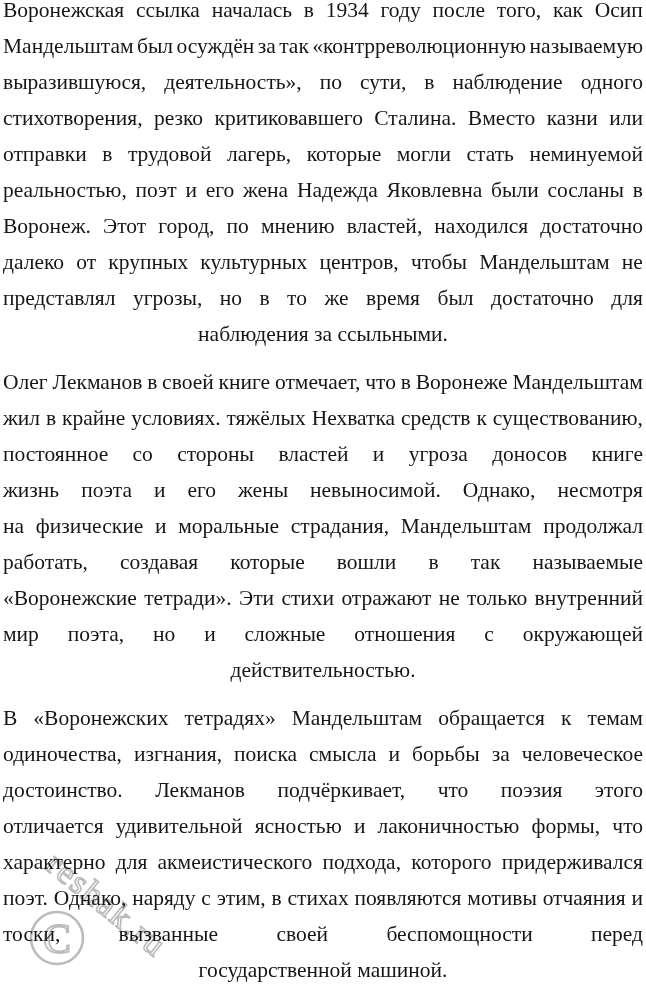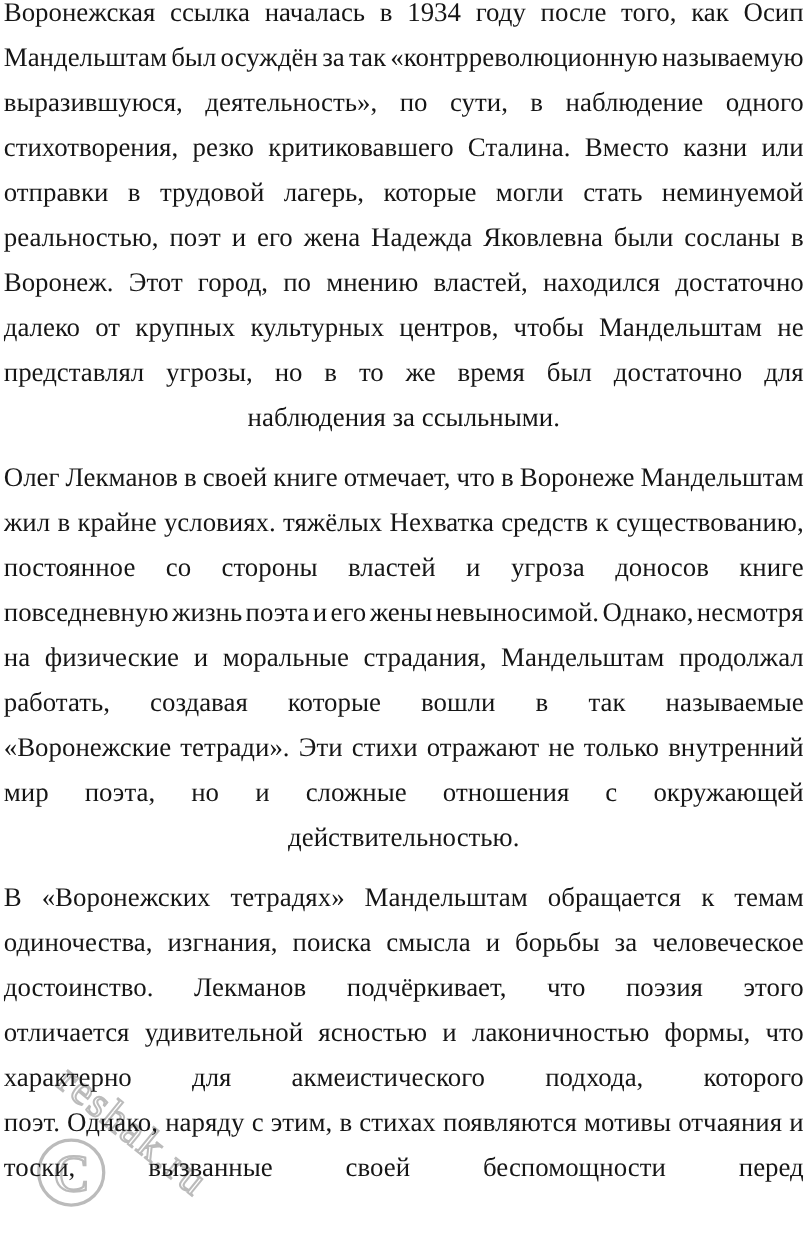--- a/index.html
+++ b/index.html
@@ -72,29 +72,30 @@
       <div class="line"><span>реальностью,</span><span>поэт</span><span>и</span><span>его</span><span>жена</span><span>Надежда</span><span>Яковлевна</span><span>были</span><span>сосланы</span><span>в</span></div>
       <div class="line"><span>Воронеж.</span><span>Этот</span><span>город,</span><span>по</span><span>мнению</span><span>властей,</span><span>находился</span><span>достаточно</span></div>
       <div class="line"><span>далеко</span><span>от</span><span>крупных</span><span>культурных</span><span>центров,</span><span>чтобы</span><span>Мандельштам</span><span>не</span></div>
       <div class="line"><span>представлял</span><span>угрозы,</span><span>но</span><span>в</span><span>то</span><span>же</span><span>время</span><span>был</span><span>достаточно</span><span>для</span></div>
       <div class="line para-last">наблюдения за ссыльными.</div>
     </div>
     <div class="paragraph">
       <div class="line"><span>Олег</span><span>Лекманов</span><span>в</span><span>своей</span><span>книге</span><span>отмечает,</span><span>что</span><span>в</span><span>Воронеже</span><span>Мандельштам</span></div>
       <div class="line"><span>жил</span><span>в</span><span>крайне</span><span>условиях.</span><span>тяжёлых</span><span>Нехватка</span><span>средств</span><span>к</span><span>существованию,</span></div>
       <div class="line"><span>постоянное</span><span>со</span><span>стороны</span><span>властей</span><span>и</span><span>угроза</span><span>доносов</span><span>книге</span></div>
-      <div class="line"><span>повседневную</span><span>жизнь</span><span>поэта</span><span>и</span><span>его</span><span>жены</span><span>невыносимой.</span><span>Однако,</span><span>несмотря</span></div>
+      <div class="line"><span>жизнь</span><span>поэта</span><span>и</span><span>его</span><span>жены</span><span>невыносимой.</span><span>Однако,</span><span>несмотря</span></div>
       <div class="line"><span>на</span><span>физические</span><span>и</span><span>моральные</span><span>страдания,</span><span>Мандельштам</span><span>продолжал</span></div>
       <div class="line"><span>работать,</span><span>создавая</span><span>которые</span><span>вошли</span><span>в</span><span>так</span><span>называемые</span></div>
       <div class="line"><span>«Воронежские</span><span>тетради».</span><span>Эти</span><span>стихи</span><span>отражают</span><span>не</span><span>только</span><span>внутренний</span></div>
       <div class="line"><span>мир</span><span>поэта,</span><span>но</span><span>и</span><span>сложные</span><span>отношения</span><span>с</span><span>окружающей</span></div>
       <div class="line para-last">действительностью.</div>
     </div>
     <div class="paragraph">
       <div class="line"><span>В</span><span>«Воронежских</span><span>тетрадях»</span><span>Мандельштам</span><span>обращается</span><span>к</span><span>темам</span></div>
       <div class="line"><span>одиночества,</span><span>изгнания,</span><span>поиска</span><span>смысла</span><span>и</span><span>борьбы</span><span>за</span><span>человеческое</span></div>
       <div class="line"><span>достоинство.</span><span>Лекманов</span><span>подчёркивает,</span><span>что</span><span>поэзия</span><span>этого</span></div>
       <div class="line"><span>отличается</span><span>удивительной</span><span>ясностью</span><span>и</span><span>лаконичностью</span><span>формы,</span><span>что</span></div>
-      <div class="line"><span>характерно</span><span>для</span><span>акмеистического</span><span>подхода,</span><span>которого</span></div>
+      <div class="line"><span>характерно</span><span>для</span><span>акмеистического</span><span>подхода,</span><span>которого</span><span>придерживался</span></div>
       <div class="line"><span>поэт.</span><span>Однако,</span><span>наряду</span><span>с</span><span>этим,</span><span>в</span><span>стихах</span><span>появляются</span><span>мотивы</span><span>отчаяния</span><span>и</span></div>
       <div class="line"><span>тоски,</span><span>вызванные</span><span>своей</span><span>беспомощности</span><span>перед</span></div>
+      <div class="line para-last">государственной машиной.</div>
     </div>
   </div>
 
 </body></html>

